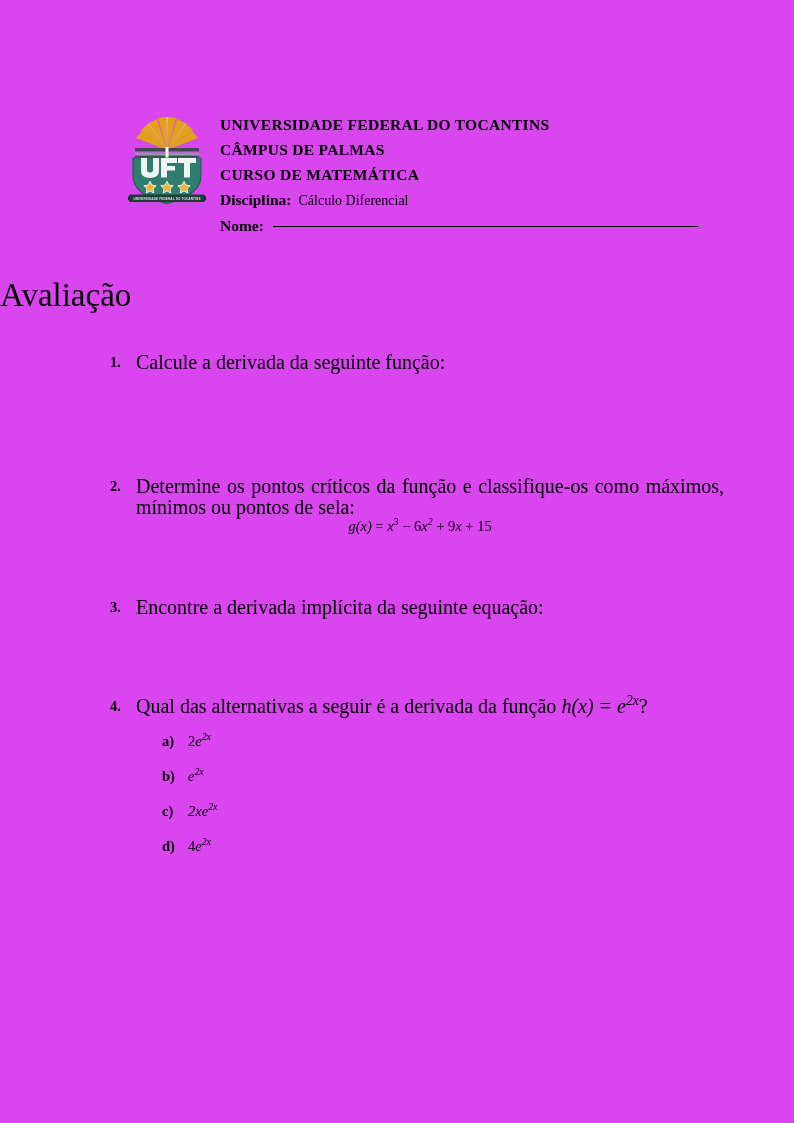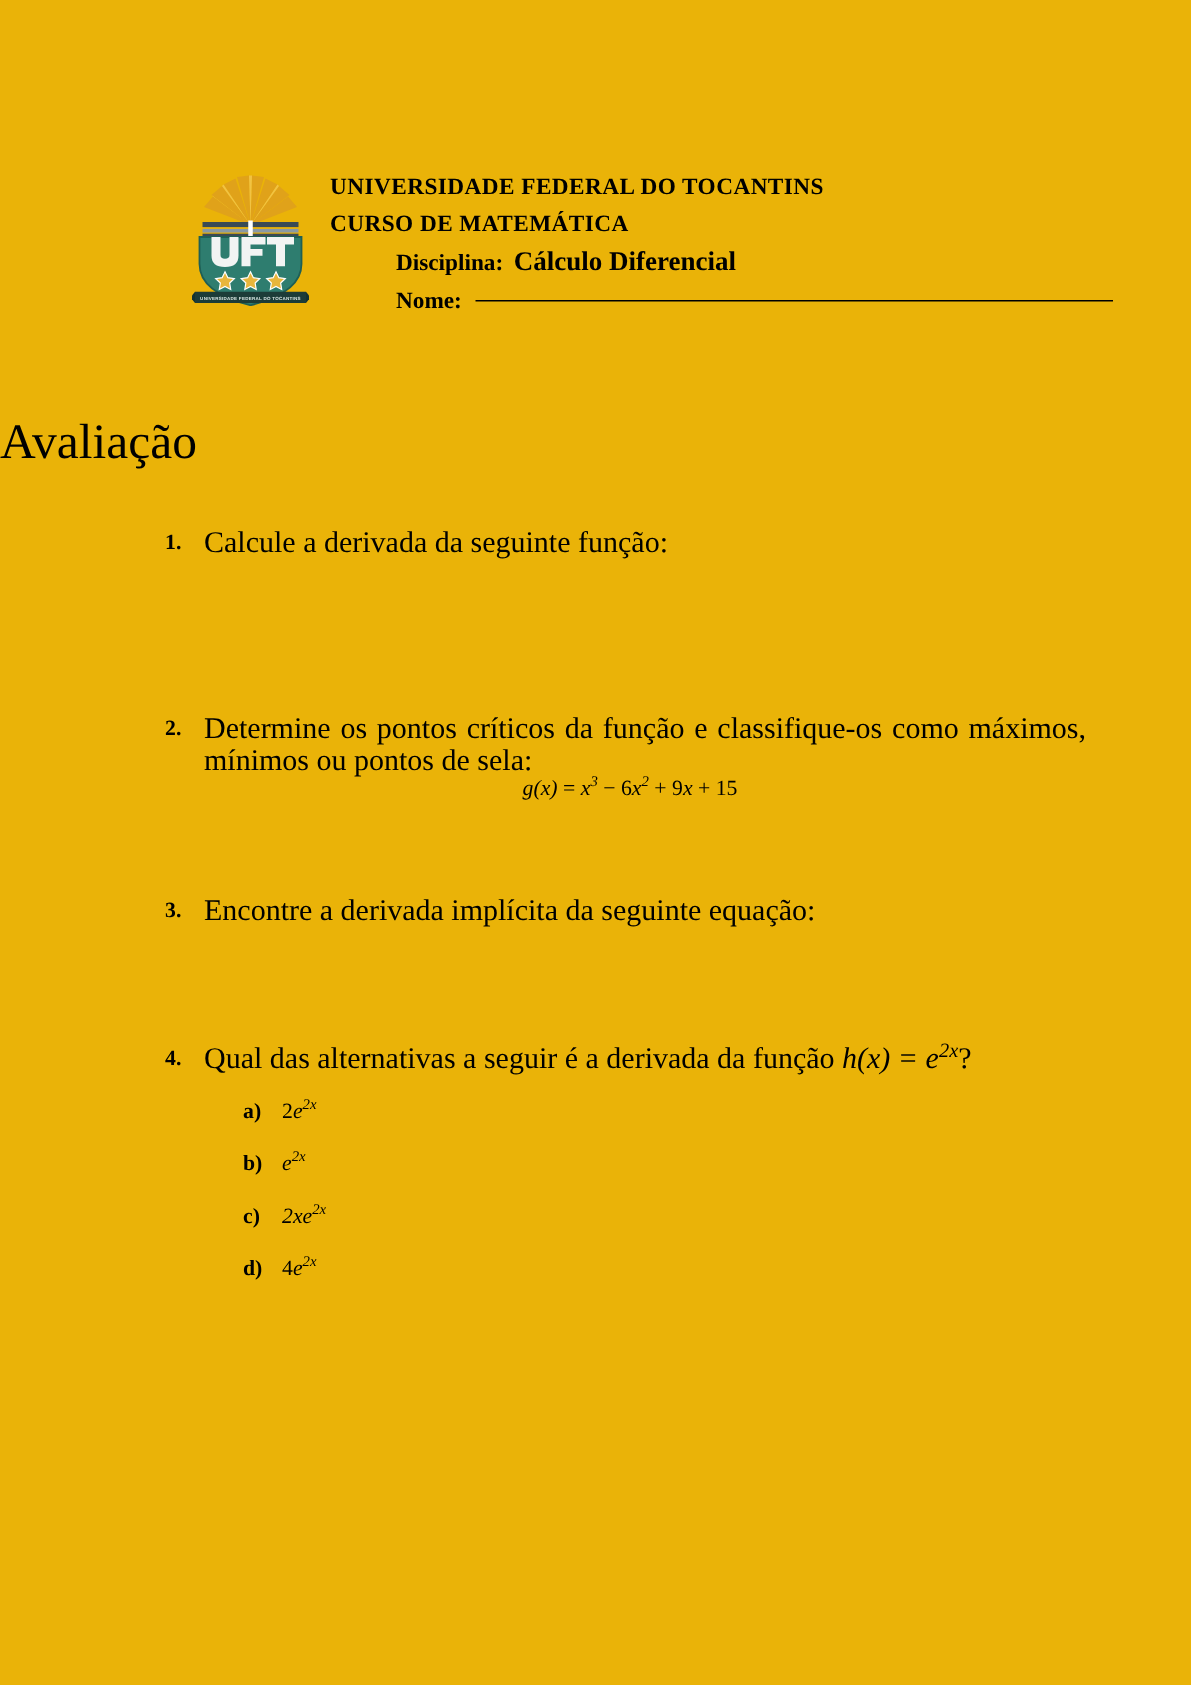--- a/index.html
+++ b/index.html
@@ -12,21 +12,21 @@
     height: 1123px;
     position: relative;
     font-family: "Liberation Serif", "DejaVu Serif", serif;
     color: #000000;
     overflow: hidden;
   }
 
   .page {
     position: absolute;
     inset: 0;
-    background: #eab308;
+    background: #d946ef;
     padding-left: 28px;
   }
 
   
   .header {
     position: absolute;
     left: 128px;
     top: 108px;
     width: 600px;
     display: flex;
@@ -54,29 +54,28 @@
     line-height: 25px;
     white-space: nowrap;
   }
 
   .field-line {
     font-size: 15.5px;
     line-height: 25px;
     white-space: nowrap;
     display: flex;
     align-items: baseline;
-    margin-left: 44px;
   }
   .field-label {
     font-weight: bold;
   }
   .field-value {
-    font-weight: bold;
+    font-weight: normal;
     margin-left: 7px;
-    font-size: 18px;
+    font-size: 14px;
   }
   .nome-rule {
     display: inline-block;
     margin-left: 9px;
     width: 425px;
     border-bottom: 1.3px solid #000;
     height: 1px;
     position: relative;
     top: -4px;
   }
@@ -239,20 +238,21 @@
           <rect x="2" y="86.5" width="74" height="7.5" fill="#1C3C38"></rect>
           <path d="M2 86.5 L2 94 L-1 90.2 Z" fill="#143330"></path>
           <path d="M76 86.5 L76 94 L79 90.2 Z" fill="#143330"></path>
           <text x="39" y="92.1" font-family="Liberation Sans, sans-serif" font-size="3.0" font-weight="bold" fill="#D8E6E2" text-anchor="middle" letter-spacing="0.18">UNIVERSIDADE FEDERAL DO TOCANTINS</text>
         </g>
       </svg>
     </div>
 
     <div class="header-text">
       <div class="inst-line">UNIVERSIDADE FEDERAL DO TOCANTINS</div>
+      <div class="inst-line">CÂMPUS DE PALMAS</div>
       <div class="inst-line">CURSO DE MATEMÁTICA</div>
 
       <div class="field-line">
         <span class="field-label">Disciplina:</span>
         <span class="field-value">Cálculo Diferencial</span>
       </div>
 
       <div class="field-line">
         <span class="field-label">Nome:</span>
         <span class="nome-rule"></span>

